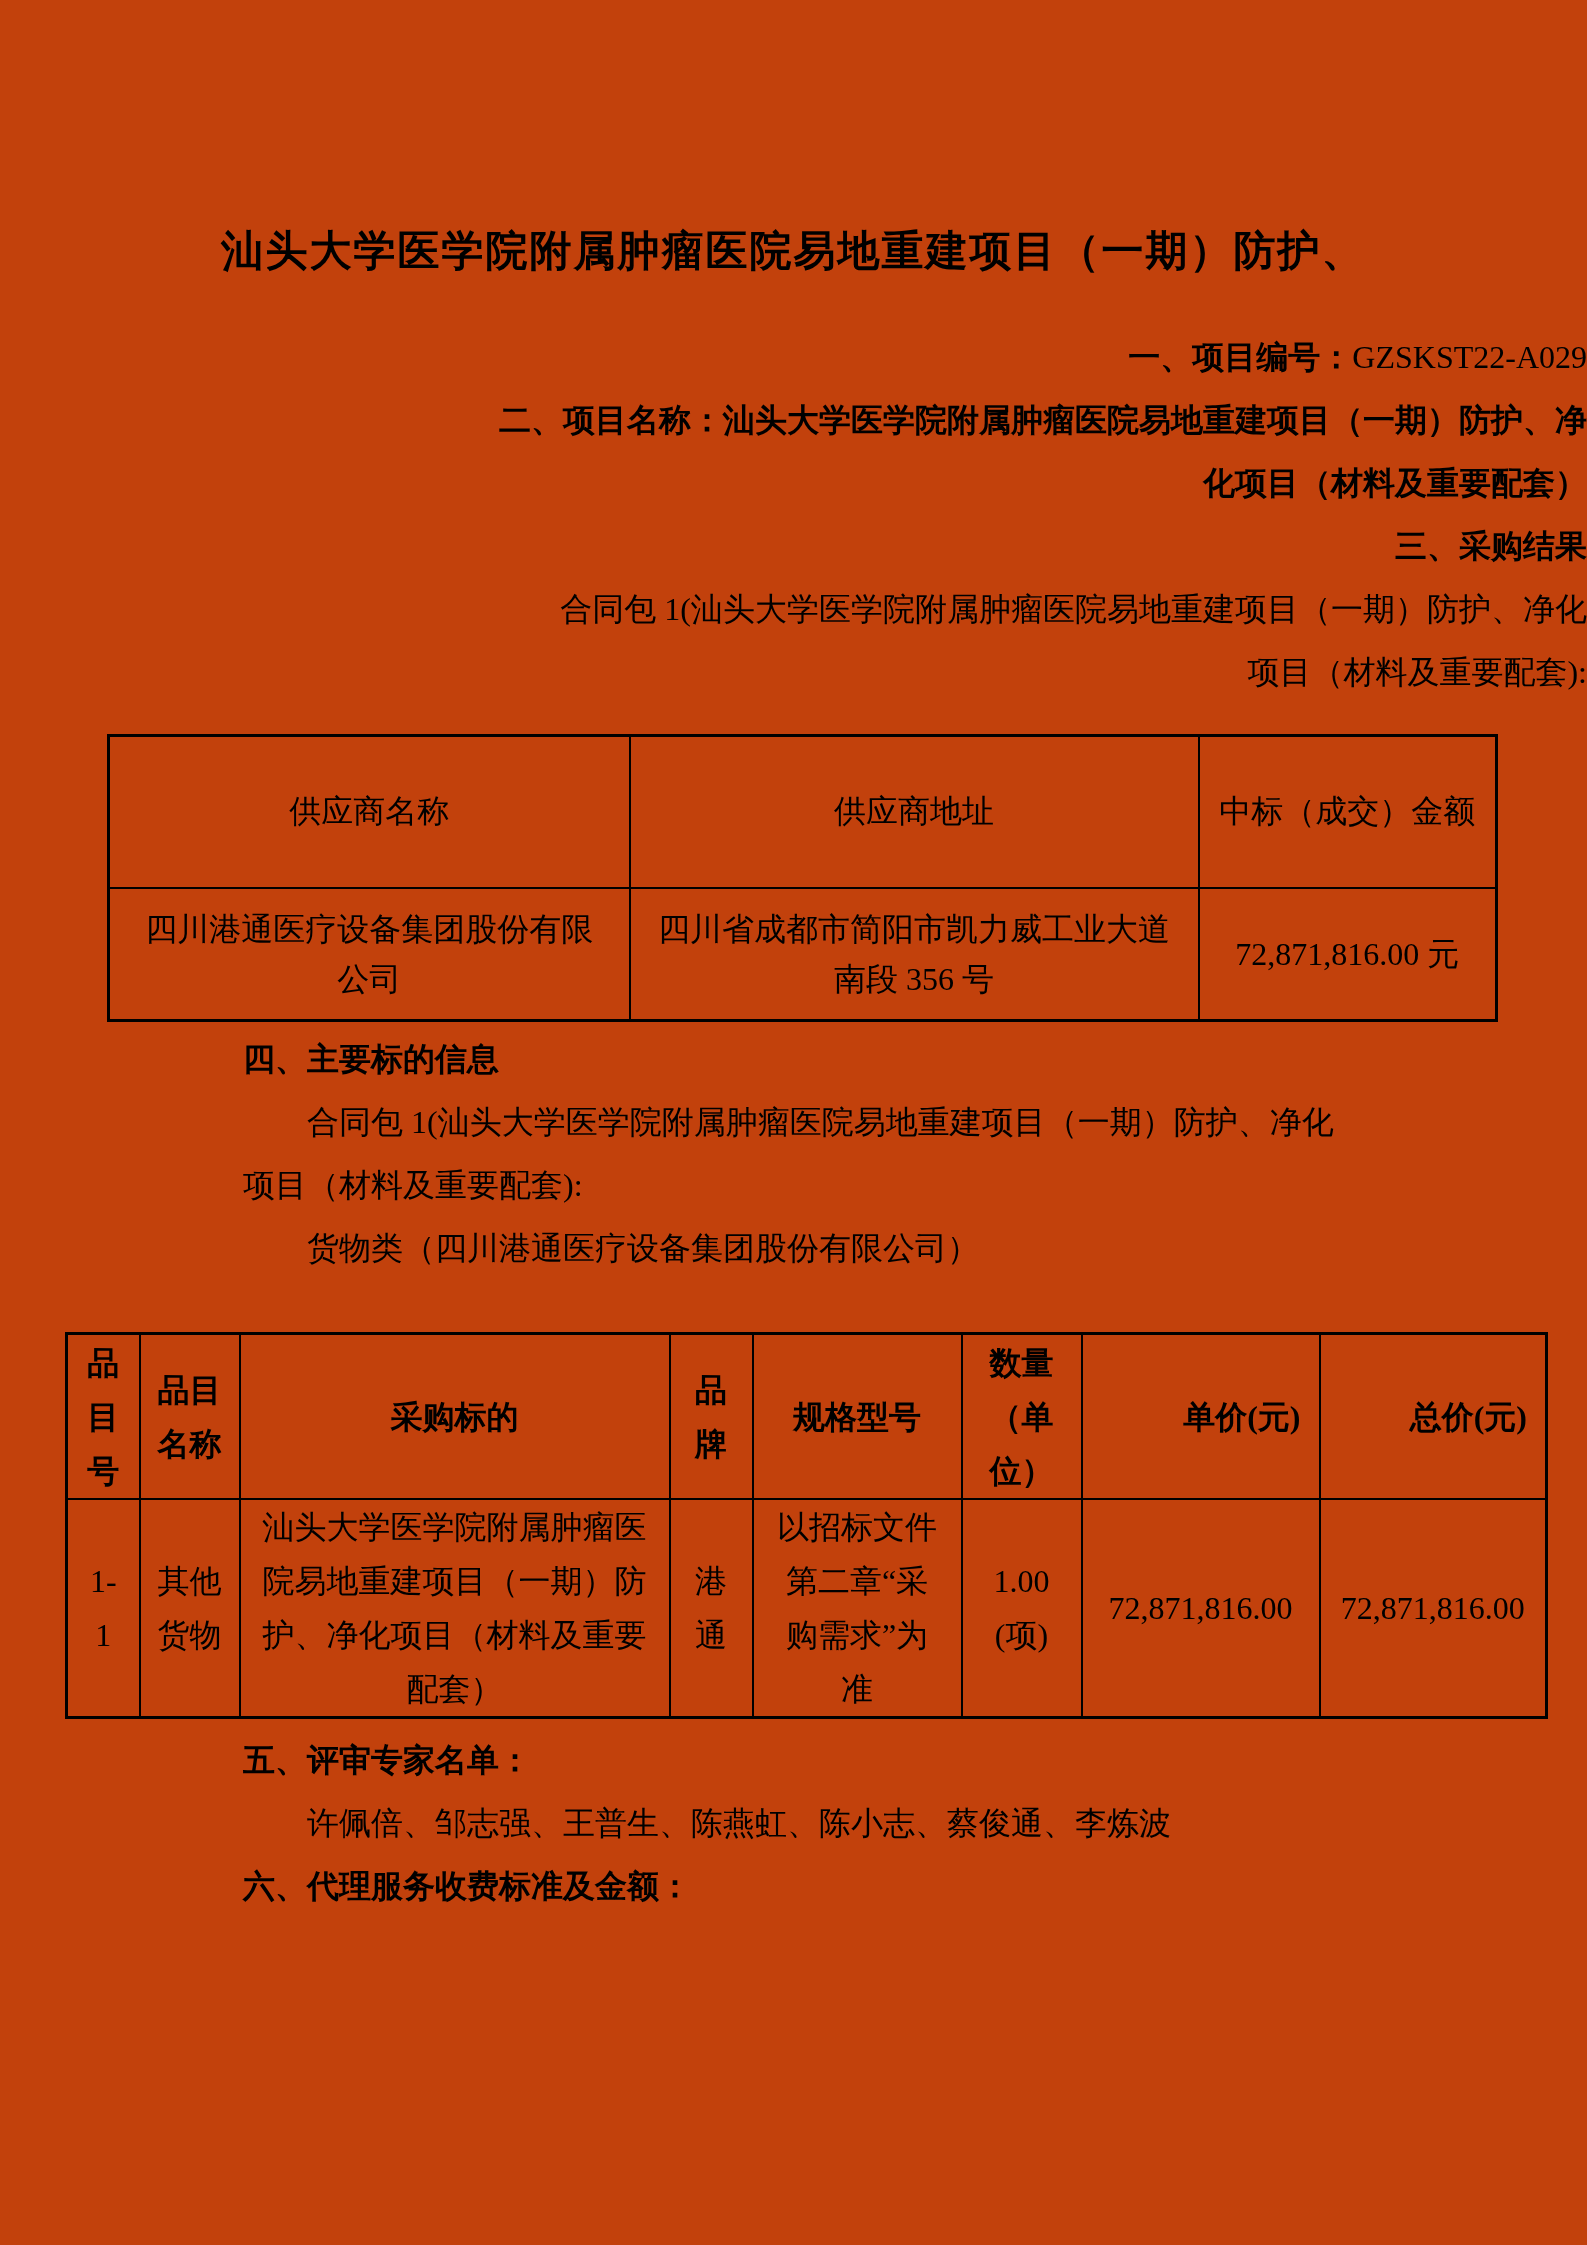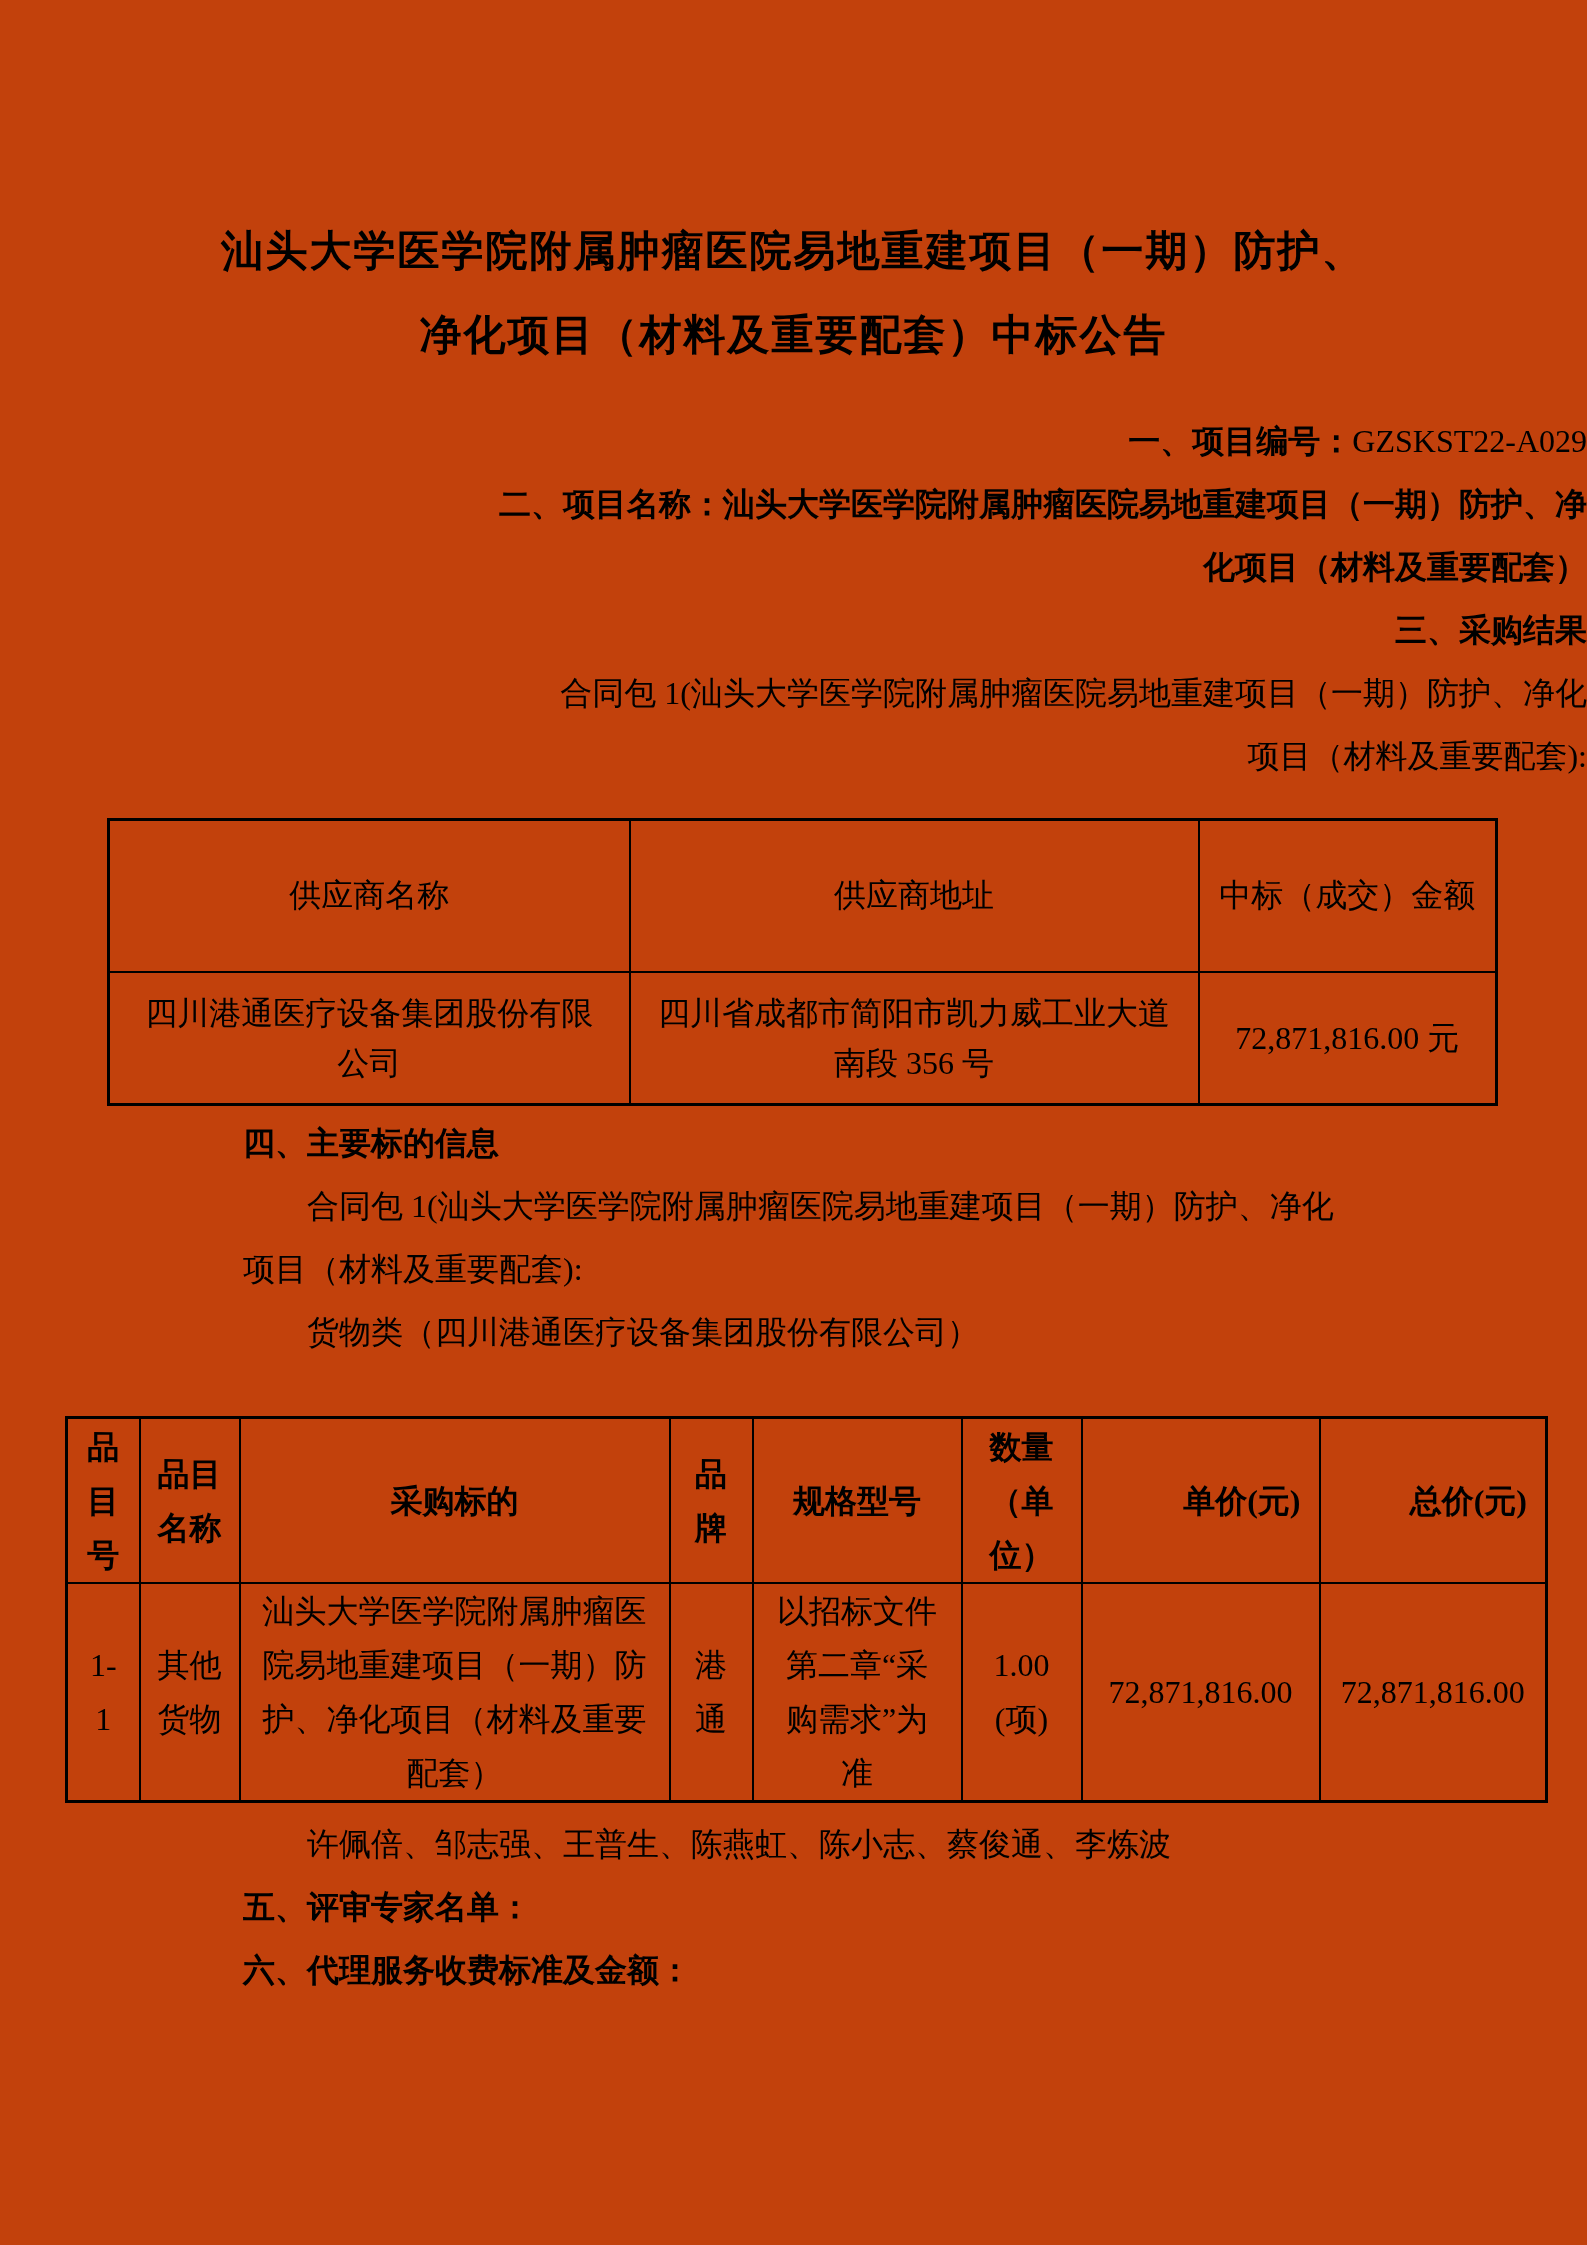--- a/index.html
+++ b/index.html
@@ -40,21 +40,20 @@
   .t2 .drow td { height:212px; line-height:54px;margin-left:45px; }
   .t2 td.rnum { text-align:right; padding-right:18px; }
 </style>
 </head>
 <body>
 
 <div class="page">
 
   <div class="title">
     <div class="tline">汕头大学医学院附属肿瘤医院易地重建项目（一期）防护、</div>
-    <div class="tline">净化项目（材料及重要配套）中标公告</div>
   </div>
 
   <div class="blk blk1">
     <div class="line">
       <span class="bold">一、项目编号：</span><span>GZSKST22-A029</span>
     </div>
     <div class="line bold">二、项目名称：汕头大学医学院附属肿瘤医院易地重建项目（一期）防护、净</div>
     <div class="line bold">化项目（材料及重要配套）</div>
     <div class="line bold">三、采购结果</div>
     <div class="line indent">合同包 1(汕头大学医学院附属肿瘤医院易地重建项目（一期）防护、净化</div>
@@ -159,18 +158,18 @@
         <div>1.00</div>
         <div>(项)</div>
       </td>
       <td>72,871,816.00</td>
       <td>72,871,816.00</td>
     </tr>
   </tbody>
     </table>
 
   <div class="blk blk3">
+    <div class="line bold">五、评审专家名单：</div>
     <div class="line indent">许佩倍、邹志强、王普生、陈燕虹、陈小志、蔡俊通、李炼波</div>
-    <div class="line bold">五、评审专家名单：</div>
     <div class="line bold">六、代理服务收费标准及金额：</div>
   </div>
 
 </div>
 
 </body></html>

